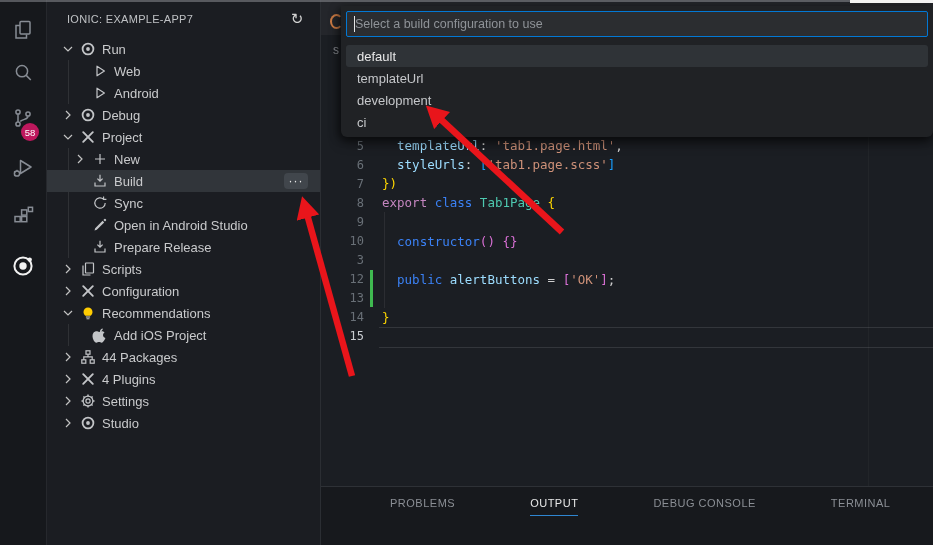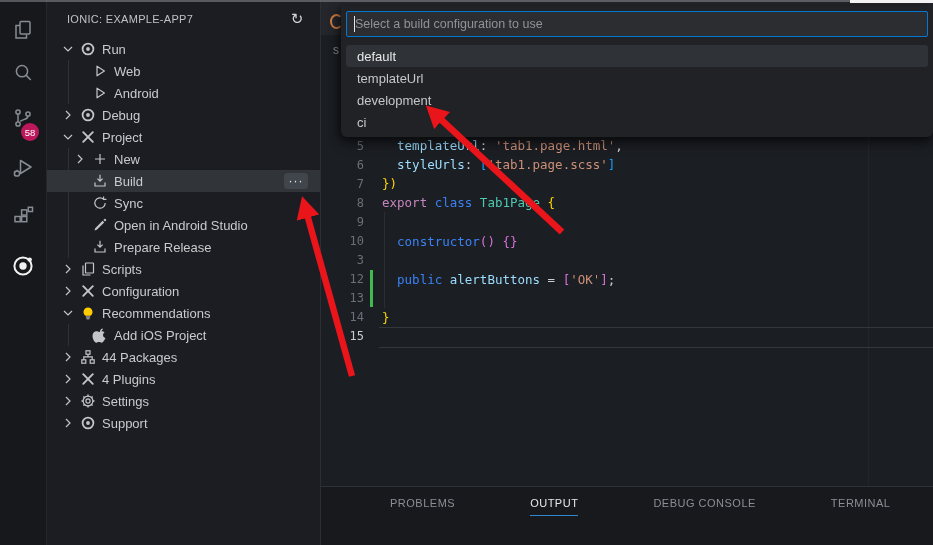--- a/index.html
+++ b/index.html
@@ -346,21 +346,21 @@
             <svg width="16" height="16" viewBox="0 0 16 16" fill="none" stroke="currentColor" stroke-width="1.2">
               <path d="M6 4l4 4-4 4"></path>
             </svg>
           </span>
         <span class="ticon">
             <svg width="16" height="16" viewBox="0 0 16 16" fill="none" stroke="currentColor" stroke-width="1.2">
               <circle cx="8" cy="8" r="5.4" stroke-width="1.8"></circle>
               <circle cx="8" cy="8" r="1.9" fill="currentColor" stroke="none"></circle>
             </svg>
           </span>
-        <span class="tlabel">Support</span>
+        <span class="tlabel">Studio</span>
         </div>
     </div>
   </div>
 
   <div class="main">
     <div class="tabstrip">
       <div class="tab-icon-frag"></div>
     </div>
     <div class="crumb-frag">s</div>
 

